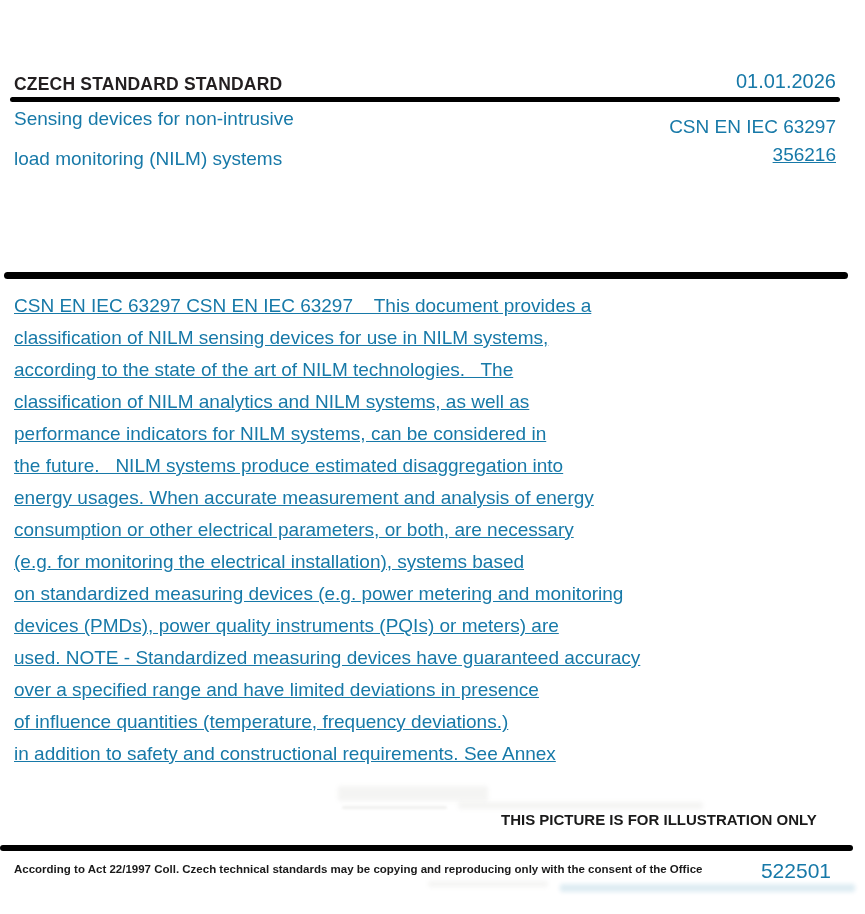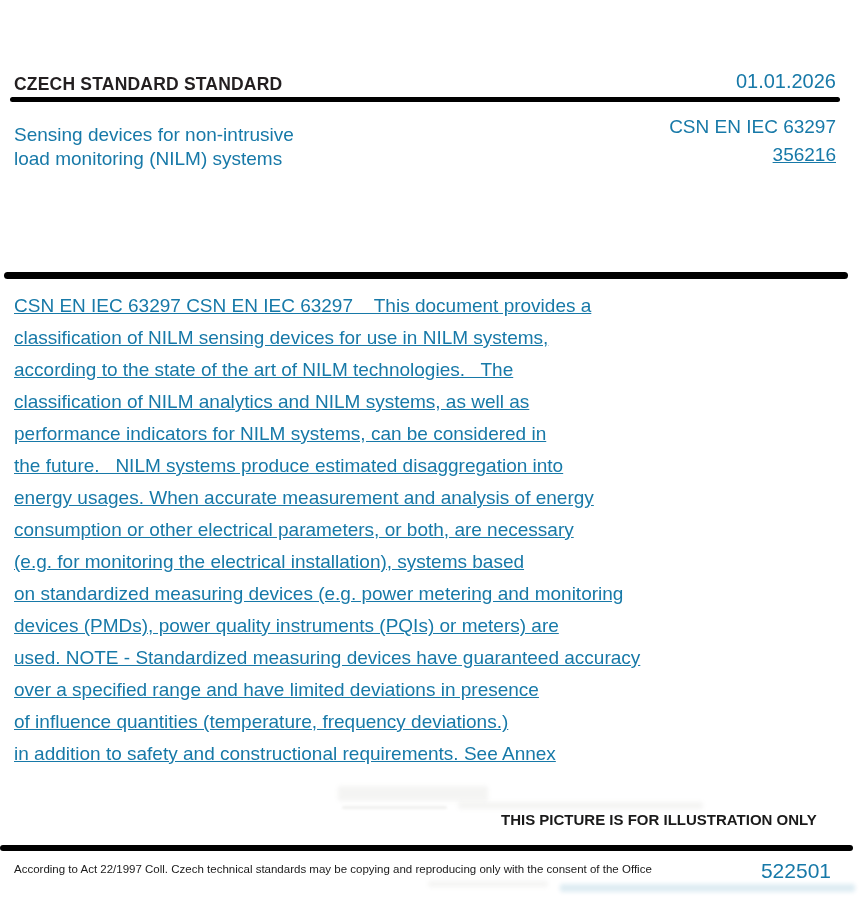--- a/index.html
+++ b/index.html
@@ -46,21 +46,21 @@
   .rule-footer { left: 0px;  width: 853px; top: 845px; height: 6px; }
 
   
   .title-line1, .title-line2 {
     position: absolute;
     left: 14px;
     font-size: 19px;
     color: #1779A8;
     white-space: nowrap;
   }
-  .title-line1 { top: 124px; }
+  .title-line1 { top: 108px; }
   .title-line2 { top: 148px; }
   .designation, .class-number {
     position: absolute;
     right: 29px;
     font-size: 19px;
     color: #1779A8;
     text-align: center;
     white-space: nowrap;
     margin-left: 34px;
   }
@@ -106,21 +106,21 @@
     white-space: nowrap;
   }
 
   
   .footer-copy {
     position: absolute;
     left: 14px;
     top: 862px;
     width: 600px;
     font-size: 11.5px;
-    font-weight: 400;
+    font-weight: 700;
     line-height: 15px;
     color: #1a1a1a;
   }
   .footer-copy div { white-space: nowrap; }
   .order-number {
     position: absolute;
     right: 34px;
     top: 859px;
     font-size: 21px;
     color: #1779A8;

